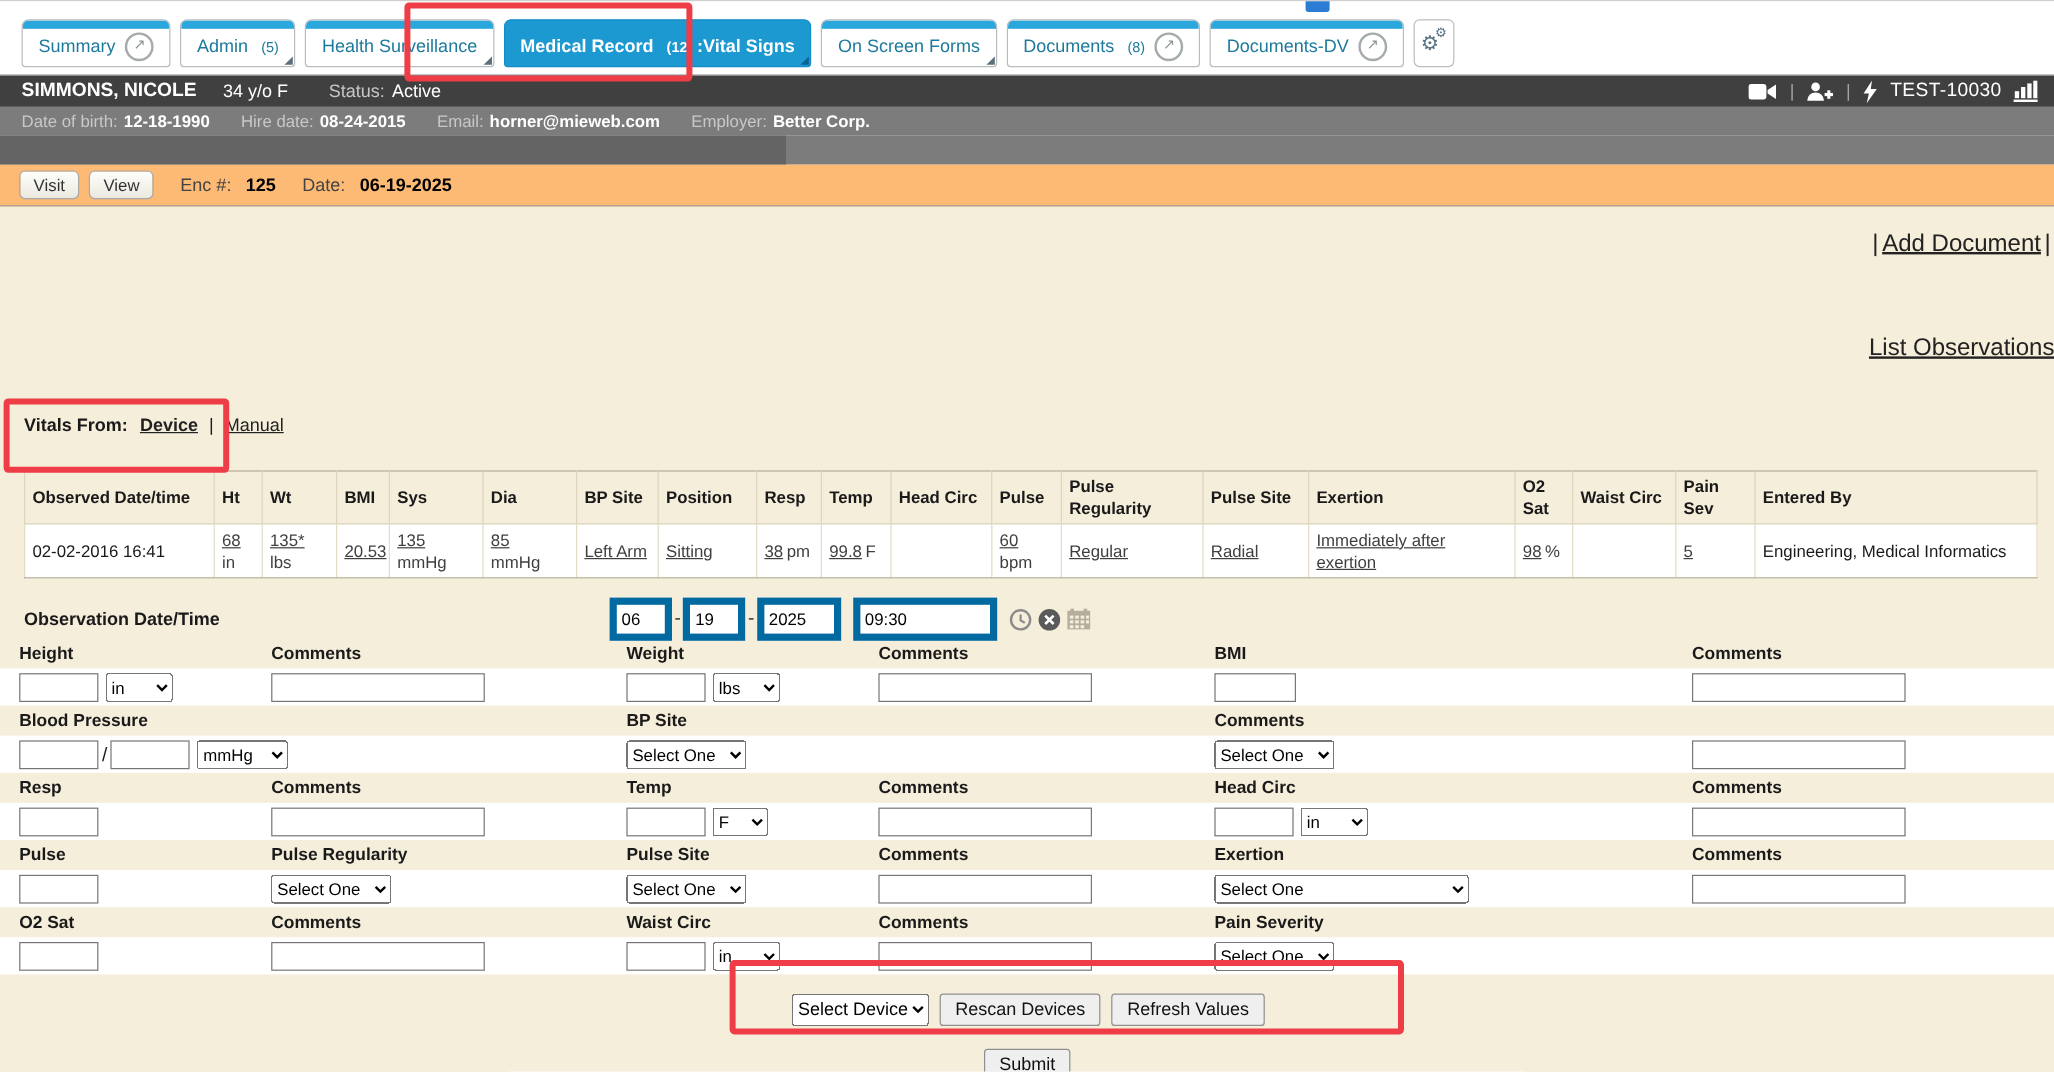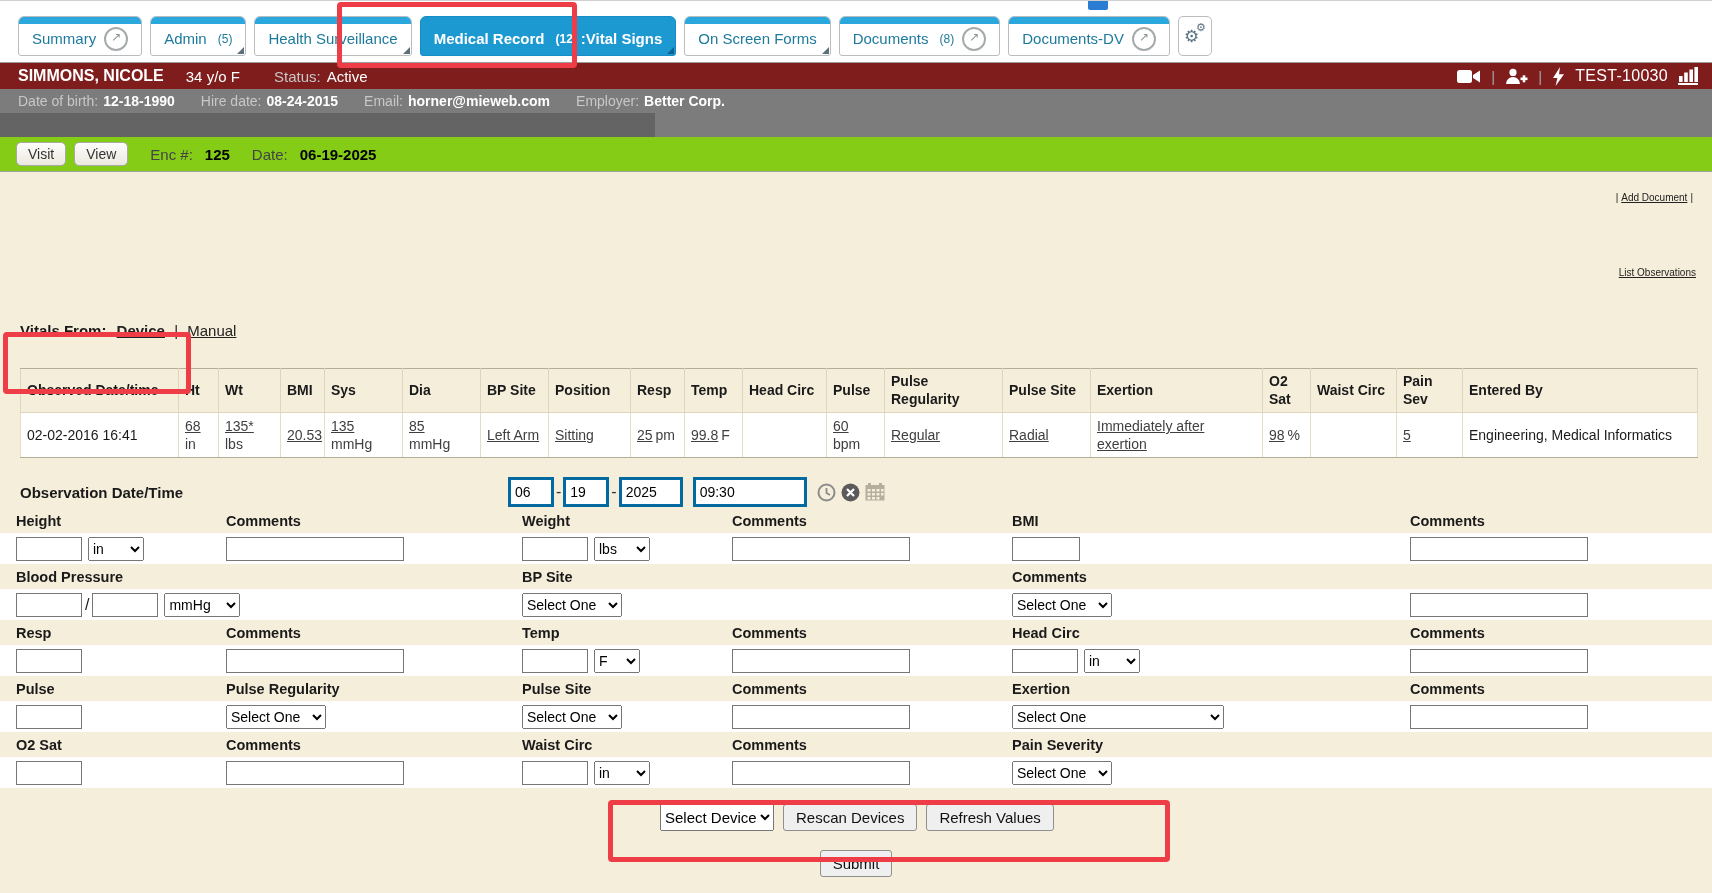--- a/index.html
+++ b/index.html
@@ -27,47 +27,47 @@
           color:#8d9494;font-size:12px;line-height:17px;text-align:center;flex:0 0 auto;}
   .fold{position:absolute;right:1px;bottom:1px;width:0;height:0;
         border-left:7px solid transparent;border-bottom:7px solid #5d707a;}
   .tab.active .fold{border-bottom-color:#0b6394;}
   .gear-tab{border:1px solid #b9bdbf;border-radius:5px;background:#fff;height:40px;width:34px;
             box-sizing:border-box;position:relative;cursor:pointer;}
   .gear-big{position:absolute;left:5px;top:9px;font-size:17px;color:#5a7486;}
   .gear-small{position:absolute;left:17px;top:4px;font-size:11px;color:#5a7486;}
 
   
-  .banner-1{height:26px;background:#7f1d1d;display:flex;align-items:center;padding-left:18px;position:relative;}
+  .banner-1{height:26px;background:#404040;display:flex;align-items:center;padding-left:18px;position:relative;}
   .p-name{color:#fff;font-weight:bold;font-size:16px;}
   .p-agesex{color:#fff;font-size:15px;margin-left:22px;}
   .p-statuslbl{color:#c6c6c6;font-size:15px;margin-left:34px;}
   .p-statusval{color:#fff;font-size:15px;margin-left:6px;}
   .banner-icons{position:absolute;right:14px;top:0;height:26px;display:flex;align-items:center;gap:10px;}
   .bsep{color:#a2a2a2;font-size:15px;}
   .pid{color:#fff;font-size:16px;letter-spacing:.3px;}
   .chart-underline{border-bottom:2px solid #fff;padding-bottom:1px;}
   .banner-2{height:24px;background:#7c7c7c;display:flex;align-items:center;padding-left:18px;gap:26px;}
   .dfield{font-size:14px;white-space:nowrap;}
   .dlabel{color:#c8c8c8;}
   .dvalue{color:#fff;font-weight:600;margin-left:5px;}
   .banner-3{height:24px;background:#7c7c7c;position:relative;}
   .banner-3 .shadowblock{position:absolute;left:0;top:0;width:655px;height:24px;background:#646464;}
 
   
-  .encrow{height:34px;background:#84cc16;border-bottom:1px solid #a0a0a0;
+  .encrow{height:34px;background:#fdba74;border-bottom:1px solid #a0a0a0;
           display:flex;align-items:center;padding-left:16px;gap:8px;}
   .mini-btn{border:1px solid #a9a9a9;border-radius:5px;background:linear-gradient(#fdfdfb,#ece9df);
             font-size:14px;color:#333;padding:3px 11px;cursor:pointer;font-family:inherit;}
   .enclbl{font-size:15px;color:#444;margin-left:14px;}
   .encval{font-size:15px;color:#000;font-weight:bold;margin-left:4px;}
 
   
   .content{position:relative;}
-  .rightlink{ text-align:right;padding-right:16px;font-size:10px;}
+  .rightlink{ text-align:right;font-size:20px;}
   .adddoc{margin-top:20px;}
   .listobs{margin-top:64px;}
   a.plain{color:#222;text-decoration:underline;cursor:pointer;}
   .pipe{color:#222;margin:0 3px;}
 
   .vitalsfrom{margin:44px 0 0 20px;font-size:15px;height:24px;position:relative;}
   .vf-label{font-weight:bold;}
   .vf-device{font-weight:bold;color:#222;text-decoration:underline;margin-left:6px;cursor:pointer;}
   .vf-sep{margin:0 5px;}
   .vf-manual{color:#222;text-decoration:underline;cursor:pointer;}
@@ -80,21 +80,21 @@
   table.vitals td{background:#fff;vertical-align:middle;padding:4px 6px;border:1px solid #e3dcc6;
                   border-bottom:1px solid #b5ad95;line-height:1.3;}
   a.tlink{color:#3f3f3f;text-decoration:underline;cursor:pointer;}
   .unit{display:block;color:#3f3f3f;}
   .unit.inline{display:inline;margin-left:3px;}
   td.nowrap{white-space:nowrap;}
 
   
   .obsrow{display:flex;align-items:center;margin-top:18px;height:32px;padding-left:20px;}
   .obslabel{font-weight:bold;font-size:15px;flex:0 0 488px;}
-  .obsrow input{border:3px solid #0369a1;height:22px;font-size:14px;font-family:inherit;padding:1px 4px;box-sizing:content-box;}
+  .obsrow input{border:6px solid #0369a1;height:22px;font-size:14px;font-family:inherit;padding:1px 4px;box-sizing:content-box;}
   .in-mo,.in-dy{width:32px;}
   .in-yr{width:50px;}
   .in-tm{width:100px;margin-left:10px;}
   .dash{margin:0 2px;color:#333;}
   .dticons{display:flex;align-items:center;gap:5px;margin-left:10px;}
   .icbtn{cursor:pointer;display:inline-flex;}
 
   .frow{display:grid;grid-template-columns:210px 296px 210px 280px 398px auto;
         align-items:center;padding-left:16px;padding-right:14px;box-sizing:border-box;}
   .frow.lbl{height:25px;font-weight:bold;font-size:14.5px;}
@@ -293,21 +293,21 @@
         </tr>
         <tr>
           <td class="nowrap">02-02-2016 16:41</td>
           <td><a class="tlink">68</a><span class="unit">in</span></td>
           <td><a class="tlink">135*</a><span class="unit">lbs</span></td>
           <td><a class="tlink">20.53</a></td>
           <td><a class="tlink">135</a><span class="unit">mmHg</span></td>
           <td><a class="tlink">85</a><span class="unit">mmHg</span></td>
           <td class="nowrap"><a class="tlink">Left Arm</a></td>
           <td><a class="tlink">Sitting</a></td>
-          <td class="nowrap"><a class="tlink">25</a><span class="unit inline">pm</span></td>
+          <td class="nowrap"><a class="tlink">38</a><span class="unit inline">pm</span></td>
           <td class="nowrap"><a class="tlink">99.8</a><span class="unit inline">F</span></td>
           <td></td>
           <td><a class="tlink">60</a><span class="unit">bpm</span></td>
           <td><a class="tlink">Regular</a></td>
           <td><a class="tlink">Radial</a></td>
           <td><a class="tlink">Immediately after exertion</a></td>
           <td class="nowrap"><a class="tlink">98</a><span class="unit inline">%</span></td>
           <td></td>
           <td><a class="tlink">5</a></td>
           <td>Engineering, Medical Informatics</td>

